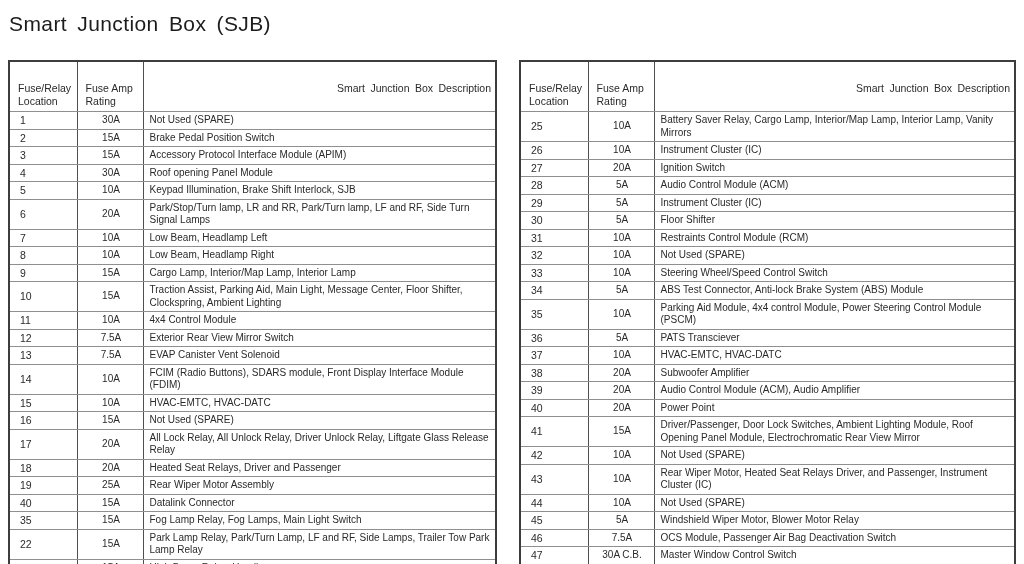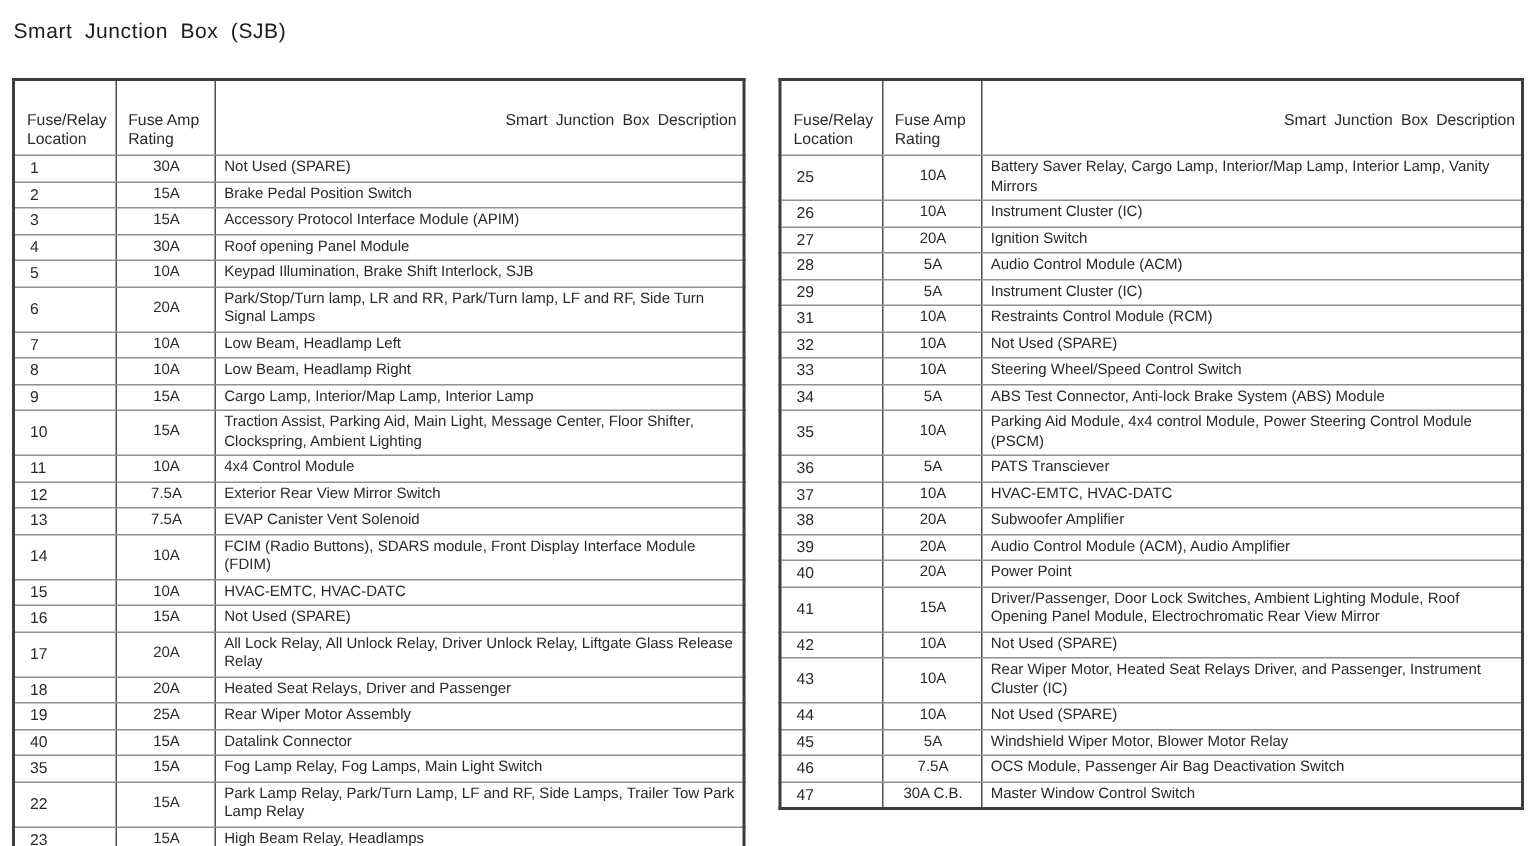--- a/index.html
+++ b/index.html
@@ -10,21 +10,21 @@
     background: #ffffff;
     font-family: "Liberation Sans", "DejaVu Sans", sans-serif;
     color: #222222;
     overflow: hidden;
   }
   .page {
     padding: 8px 8px 0 8px;
     box-sizing: border-box;
   }
   .title {
-    font-size: 14px;
+    font-size: 21px;
     font-weight: 500;
     letter-spacing: 0.4px;
     word-spacing: 4px;
     color: #1c1c1c;
     margin: 4px 0 24px 1px;
   }
   .tables {
     display: flex;
     gap: 22px;
     align-items: flex-start;
@@ -236,20 +236,25 @@
             <td class="col0">28</td>
             <td class="col1">5A</td>
             <td class="col2">Audio Control Module (ACM)</td>
           </tr>
           <tr>
             <td class="col0">29</td>
             <td class="col1">5A</td>
             <td class="col2">Instrument Cluster (IC)</td>
           </tr>
           <tr>
+            <td class="col0">30</td>
+            <td class="col1">5A</td>
+            <td class="col2">Floor Shifter</td>
+          </tr>
+          <tr>
             <td class="col0">31</td>
             <td class="col1">10A</td>
             <td class="col2">Restraints Control Module (RCM)</td>
           </tr>
           <tr>
             <td class="col0">32</td>
             <td class="col1">10A</td>
             <td class="col2">Not Used (SPARE)</td>
           </tr>
           <tr>

